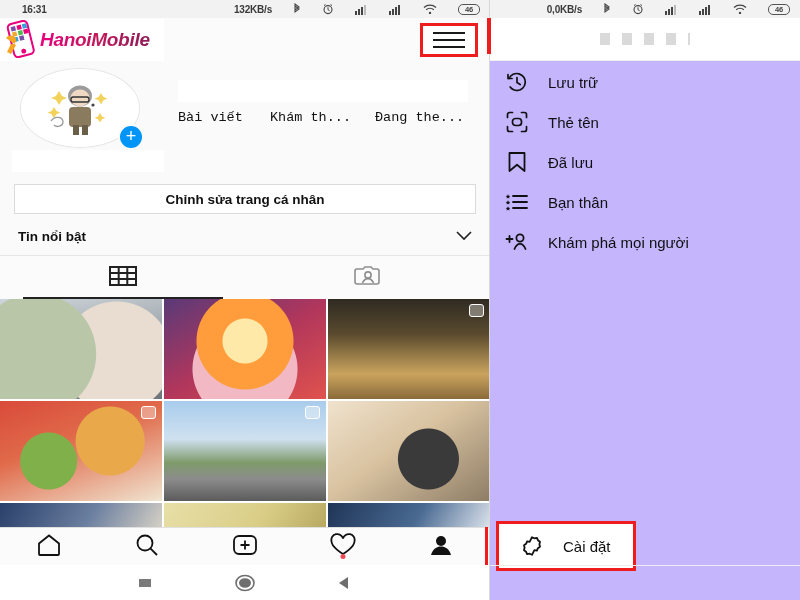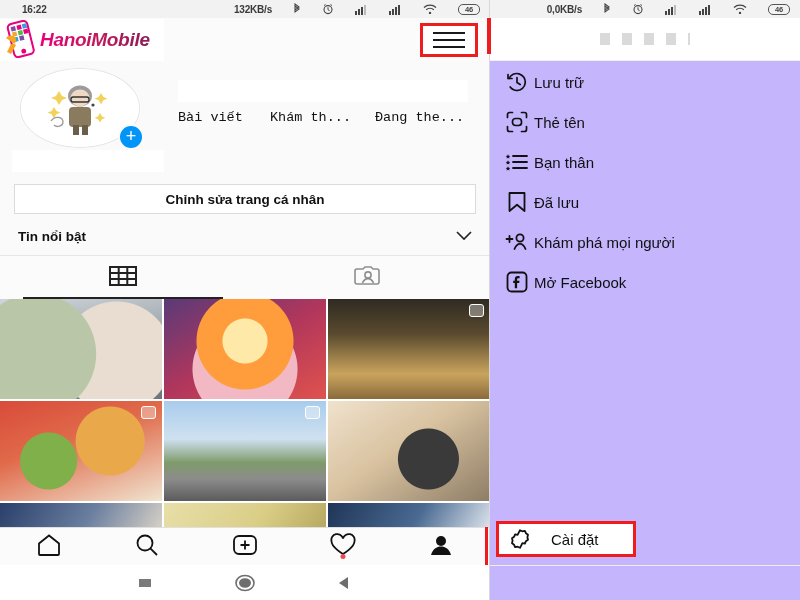--- a/index.html
+++ b/index.html
@@ -129,29 +129,29 @@
   .sheet-header {
     position:absolute; left:0; top:18px; width:310px; height:42px;
     background:#fff; display:flex; align-items:center; justify-content:center;
   }
   .sheet-ghost { width:90px; height:12px; opacity:.22;
     background:repeating-linear-gradient(90deg,#555 0 10px,transparent 10px 22px); }
   .sheet-divider { position:absolute; left:0; top:60px; width:310px; height:1px; background:#efefef; }
 
   .menu { position:absolute; left:0; top:62px; width:310px; }
   .menu-item {
-    display:flex; align-items:center; height:40px; padding-left:14px; gap:4px;
+    display:flex; align-items:center; height:40px; padding-left:14px; gap:18px;
     font-size:15px; color:#101010;
   }
   .menu-icon { width:26px; height:26px; display:flex; align-items:center; justify-content:center; flex:0 0 26px; }
 
   .settings-row {
-    position:absolute; left:6px; top:521px; width:140px; height:36px;
+    position:absolute; left:6px; top:521px; width:140px; height:50px;
     border:3px solid #ee1c1c; background:#fff;
-    display:flex; align-items:center; gap:18px; padding-left:8px;
+    display:flex; align-items:center; gap:18px; padding-left:20px;
     font-size:15px; color:#101010;
   }
   .right-edge-red { position:absolute; left:487px; top:18px; width:4px; height:36px; background:#ee1c1c; z-index:50; }
   .right-edge-red2{ position:absolute; left:485px; top:527px; width:3px; height:38px; background:#ee1c1c; z-index:50; }
 
   .sheet-bottom-line { position:absolute; left:0; top:565px; width:310px; height:1px; background:#ededed; }
 
   
   .ph1 { background:
       radial-gradient(circle at 22% 55%, #b9c6a8 0 60px, transparent 61px),
@@ -177,21 +177,21 @@
   .ph9 { background:linear-gradient(120deg,#1f3557 0%,#4a6a92 55%,#dfe6ee 100%); }
 </style>
 </head>
 <body>
 
 <div class="screen">
 
   <div class="panel-left">
 
     <div class="statusbar">
-      <span class="sb-time">16:22</span>
+      <span class="sb-time">16:31</span>
       <span class="sb-right">
         <span class="sb-net">132KB/s</span>
         <span class="ico">
           <svg class="mini" width="8" height="12" viewBox="0 0 8 12">
               <path d="M2 3l4 3-4 3V1l4 3-4 3" fill="none" stroke="#444" stroke-width="1.1"></path>
             </svg>
         </span>
         <span class="ico">
           <svg class="mini" width="12" height="12" viewBox="0 0 12 12">
               <circle cx="6" cy="6.6" r="4" fill="none" stroke="#444" stroke-width="1.1"></circle>
@@ -468,58 +468,49 @@
             <path d="M2.5 7.5v-3a2 2 0 012-2h3M21.5 7.5v-3a2 2 0 00-2-2h-3M2.5 16.5v3a2 2 0 002 2h3M21.5 16.5v3a2 2 0 01-2 2h-3" fill="none" stroke="#111" stroke-width="1.7" stroke-linecap="round"></path>
             <rect x="7.5" y="8.5" width="9" height="7" rx="3" fill="none" stroke="#111" stroke-width="1.7"></rect>
           </svg>
         </span>
         <span>Thẻ tên</span>
       </div>
 
       <div class="menu-item">
         <span class="menu-icon">
           <svg width="24" height="24" viewBox="0 0 24 24">
+            <path d="M4.5 3h15v18l-7.5-6.2L4.5 21z" fill="none" stroke="#111" stroke-width="1.8" stroke-linejoin="round"></path>
+          </svg>
+        </span>
+        <span>Đã lưu</span>
+      </div>
+
+      <div class="menu-item">
+        <span class="menu-icon">
+          <svg width="24" height="24" viewBox="0 0 24 24">
             <path d="M3 4.2l.7 1.5 1.6.2-1.2 1.1.3 1.6L3 7.8l-1.4.8.3-1.6L.7 5.9l1.6-.2z" fill="#111"></path>
             <path d="M3 10.2l.7 1.5 1.6.2-1.2 1.1.3 1.6L3 13.8l-1.4.8.3-1.6-1.2-1.1 1.6-.2z" fill="#111"></path>
             <path d="M3 16.2l.7 1.5 1.6.2-1.2 1.1.3 1.6L3 19.8l-1.4.8.3-1.6-1.2-1.1 1.6-.2z" fill="#111"></path>
             <path d="M8 6h14M8 12h14M8 18h14" stroke="#111" stroke-width="1.8" stroke-linecap="round"></path>
           </svg>
         </span>
         <span>Bạn thân</span>
-      </div>
-
-      <div class="menu-item">
-        <span class="menu-icon">
-          <svg width="24" height="24" viewBox="0 0 24 24">
-            <path d="M4.5 3h15v18l-7.5-6.2L4.5 21z" fill="none" stroke="#111" stroke-width="1.8" stroke-linejoin="round"></path>
-          </svg>
-        </span>
-        <span>Đã lưu</span>
       </div>
 
       <div class="menu-item">
         <span class="menu-icon">
           <svg width="24" height="24" viewBox="0 0 24 24">
             <path d="M1.5 9h6M4.5 6v6" stroke="#111" stroke-width="1.8" stroke-linecap="round"></path>
             <circle cx="15" cy="8" r="3.6" fill="none" stroke="#111" stroke-width="1.8"></circle>
             <path d="M9.5 19c1.4-3.6 3.4-5.2 5.5-5.2s4.1 1.6 5.5 5.2" fill="none" stroke="#111" stroke-width="1.8" stroke-linecap="round"></path>
           </svg>
         </span>
         <span>Khám phá mọi người</span>
       </div>
 
-      <div class="menu-item">
-        <span class="menu-icon">
-          <svg width="24" height="24" viewBox="0 0 24 24">
-            <rect x="2.5" y="2.5" width="19" height="19" rx="4" fill="none" stroke="#111" stroke-width="1.8"></rect>
-            <path d="M14.6 8.2h-1.3c-.8 0-1.2.4-1.2 1.2v1.3H14.5l-.3 2.3h-2.1v5.3H9.8v-5.3H8.2v-2.3h1.6V9c0-1.9 1.1-3 3-3h1.8z" fill="#111"></path>
-          </svg>
-        </span>
-        <span>Mở Facebook</span>
-      </div>
     </div>
 
     <div class="settings-row">
       <span class="menu-icon">
         <svg width="24" height="24" viewBox="0 0 24 24">
           <path d="M12 3.2l2.4 1.1 2.5-.5 1 2.4 2.1 1.5-.6 2.5.6 2.5-2.1 1.5-1 2.4-2.5-.5L12 20.8l-2.4-1.1-2.5.5-1-2.4-2.1-1.5.6-2.5-.6-2.5 2.1-1.5 1-2.4 2.5.5z" fill="none" stroke="#111" stroke-width="1.8" stroke-linejoin="round"></path>
         </svg>
       </span>
       <span>Cài đặt</span>
     </div>

